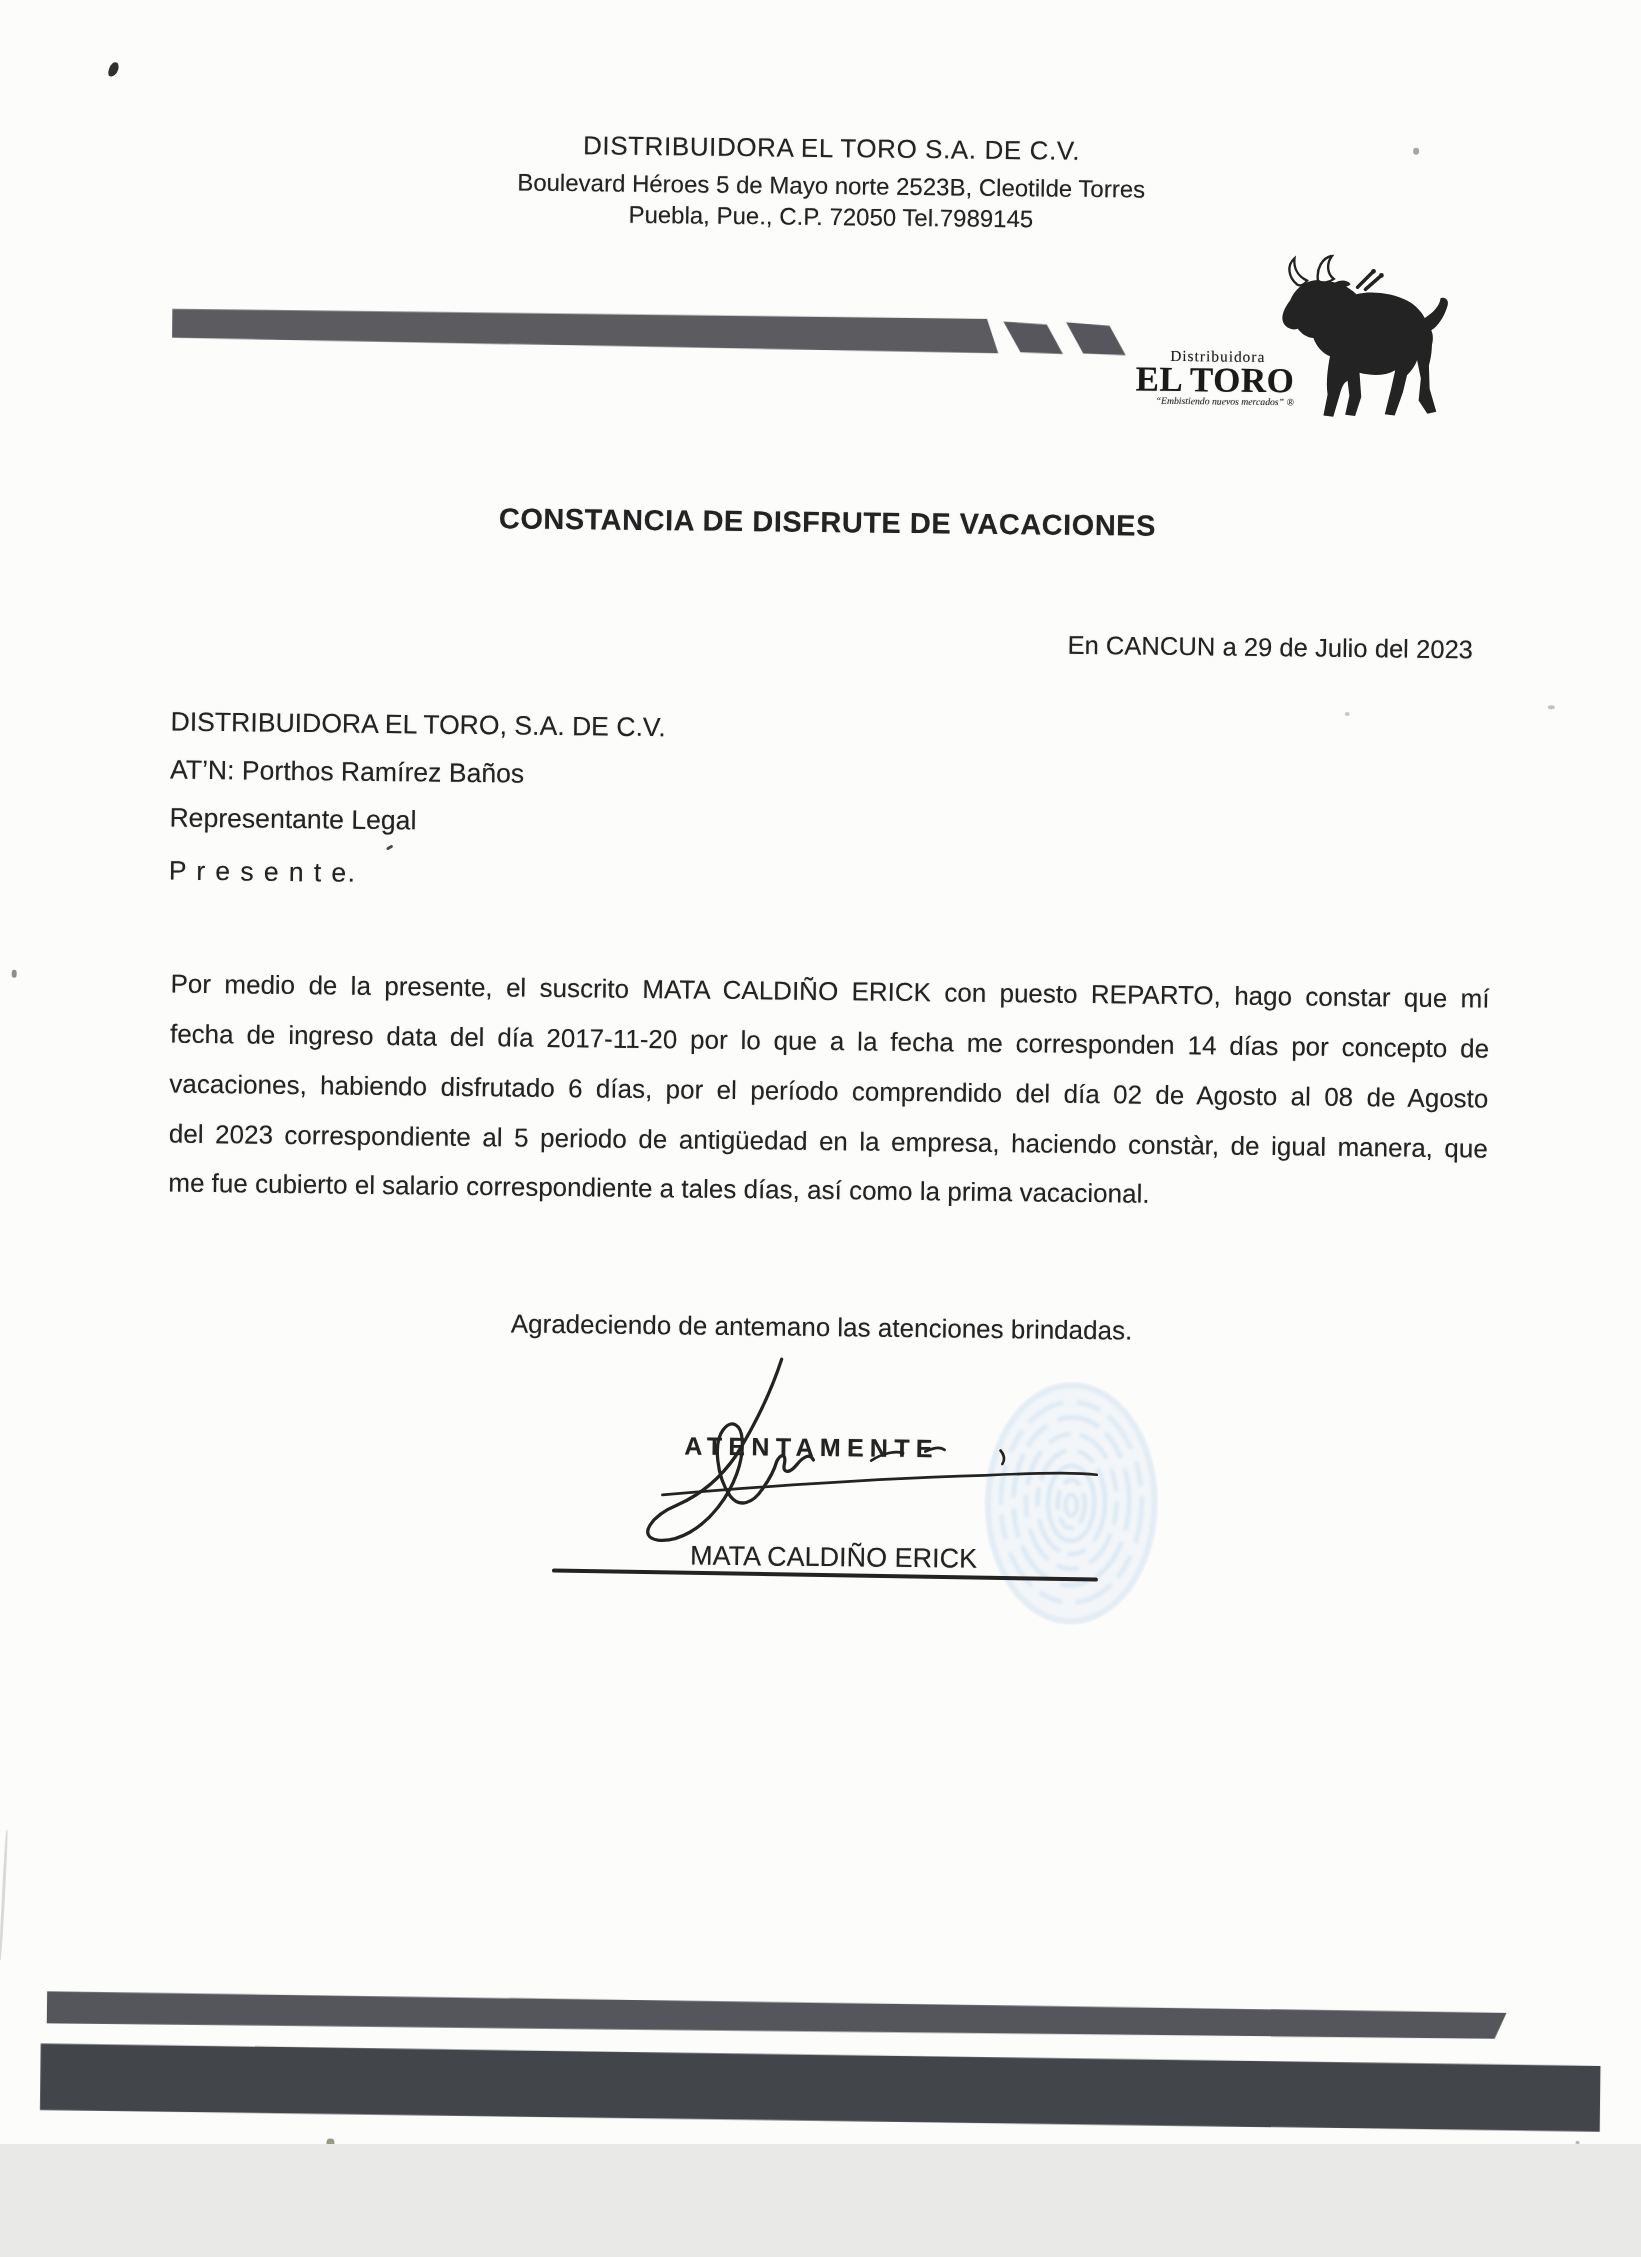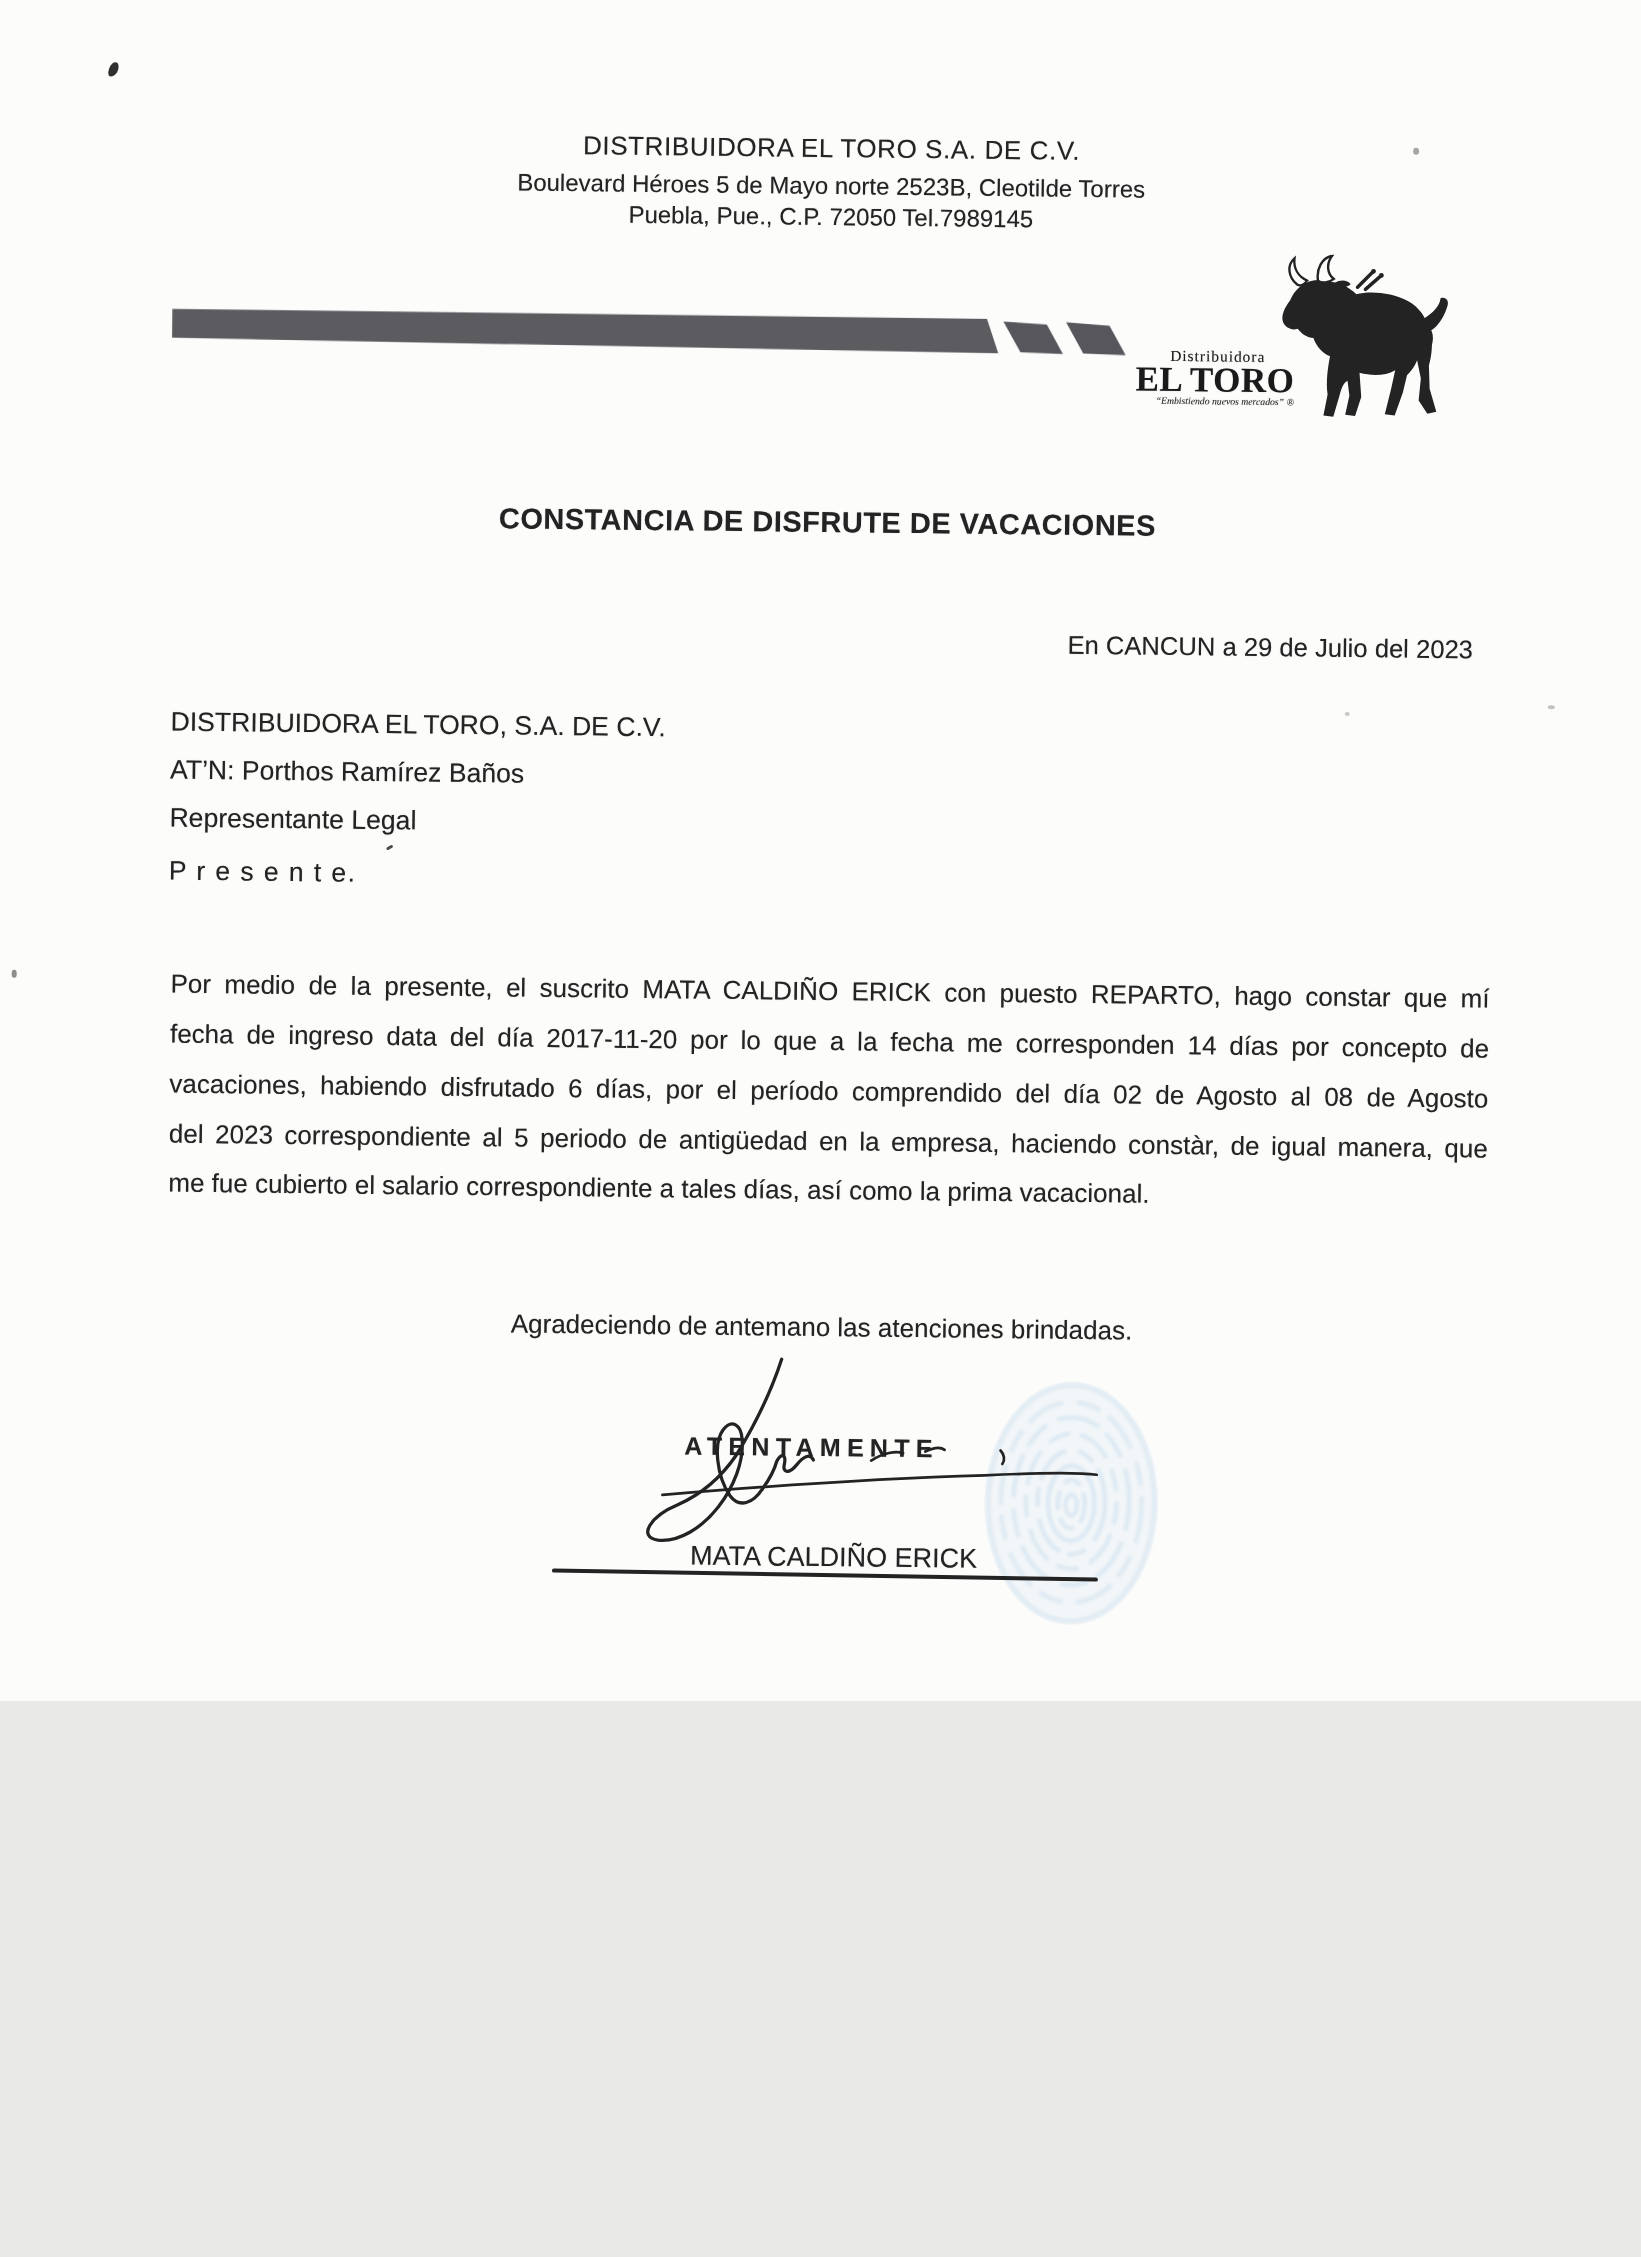--- a/index.html
+++ b/index.html
@@ -1,17 +1,17 @@
 <!DOCTYPE html>
 <html style="--ink: #232323; --paper: #fcfcfb; --bar-top: #5b5c61; --bar-segment: #56575c; --bar-bottom-upper: #55565b; --bar-bottom-lower: #434449; --fingerprint: #aecde9;"><head>
 <meta charset="utf-8">
 <style>
   html,body{margin:0;padding:0;}
   body{width:1641px;height:2257px;background:#e9e9e7;font-family:"Liberation Sans",sans-serif;}
-  .page{position:relative;width:1641px;height:1701px;background:var(--paper,#fcfcfb);overflow:hidden;color:var(--ink,#232323);}
+  .page{position:relative;width:1641px;height:2144px;background:var(--paper,#fcfcfb);overflow:hidden;color:var(--ink,#232323);}
   .sheet{position:absolute;inset:0;transform:rotate(0.65deg);transform-origin:821px 1129px;}
   .abs{position:absolute;}
   .txt{white-space:nowrap;text-shadow:0 0 1px rgba(30,30,30,.38);line-height:1.15;}
   .center{left:0;width:1641px;text-align:center;}
 
   .company{top:134px;font-size:26px;letter-spacing:0.6px;}
   .addr1{top:172px;font-size:24px;}
   .addr2{top:203px;font-size:24px;}
 
   .brand-top{left:1132px;top:343px;width:154px;text-align:center;font-family:"Liberation Serif",serif;font-size:15.4px;letter-spacing:1px;color:#1e1e1e;}

